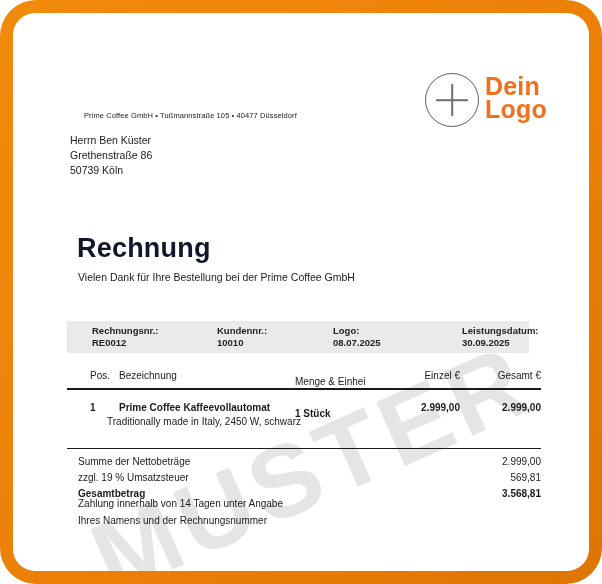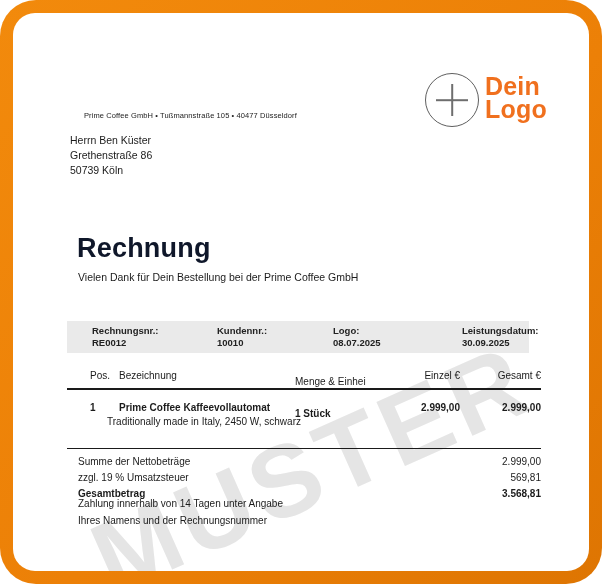--- a/index.html
+++ b/index.html
@@ -169,21 +169,21 @@
     <div class="logo-circle">
       <div class="plus-h"></div>
       <div class="plus-v"></div>
     </div>
     <div class="logo-text">
       <div>Dein</div>
       <div>Logo</div>
     </div>
 
     <div class="doc-title">Rechnung</div>
-    <div class="doc-subtitle">Vielen Dank für Dein Bestellung bei der Prime Coffee GmbH</div>
+    <div class="doc-subtitle">Vielen Dank für Ihre Bestellung bei der Prime Coffee GmbH</div>
 
     <div class="meta-bar">
       <div class="meta-item m0">
         <div>Rechnungsnr.:</div>
         <div>RE0012</div>
       </div>
       <div class="meta-item m1">
         <div>Kundennr.:</div>
         <div>10010</div>
       </div>

